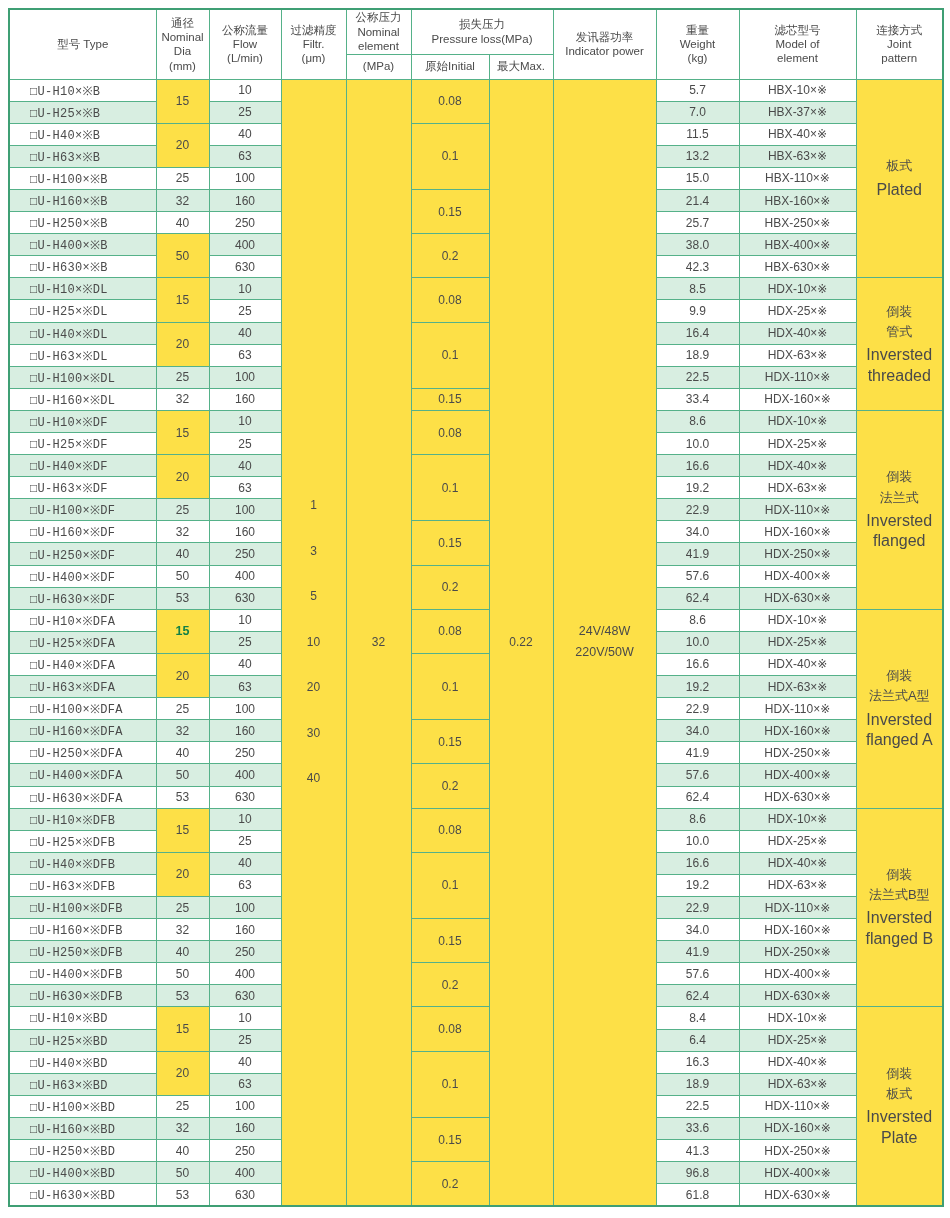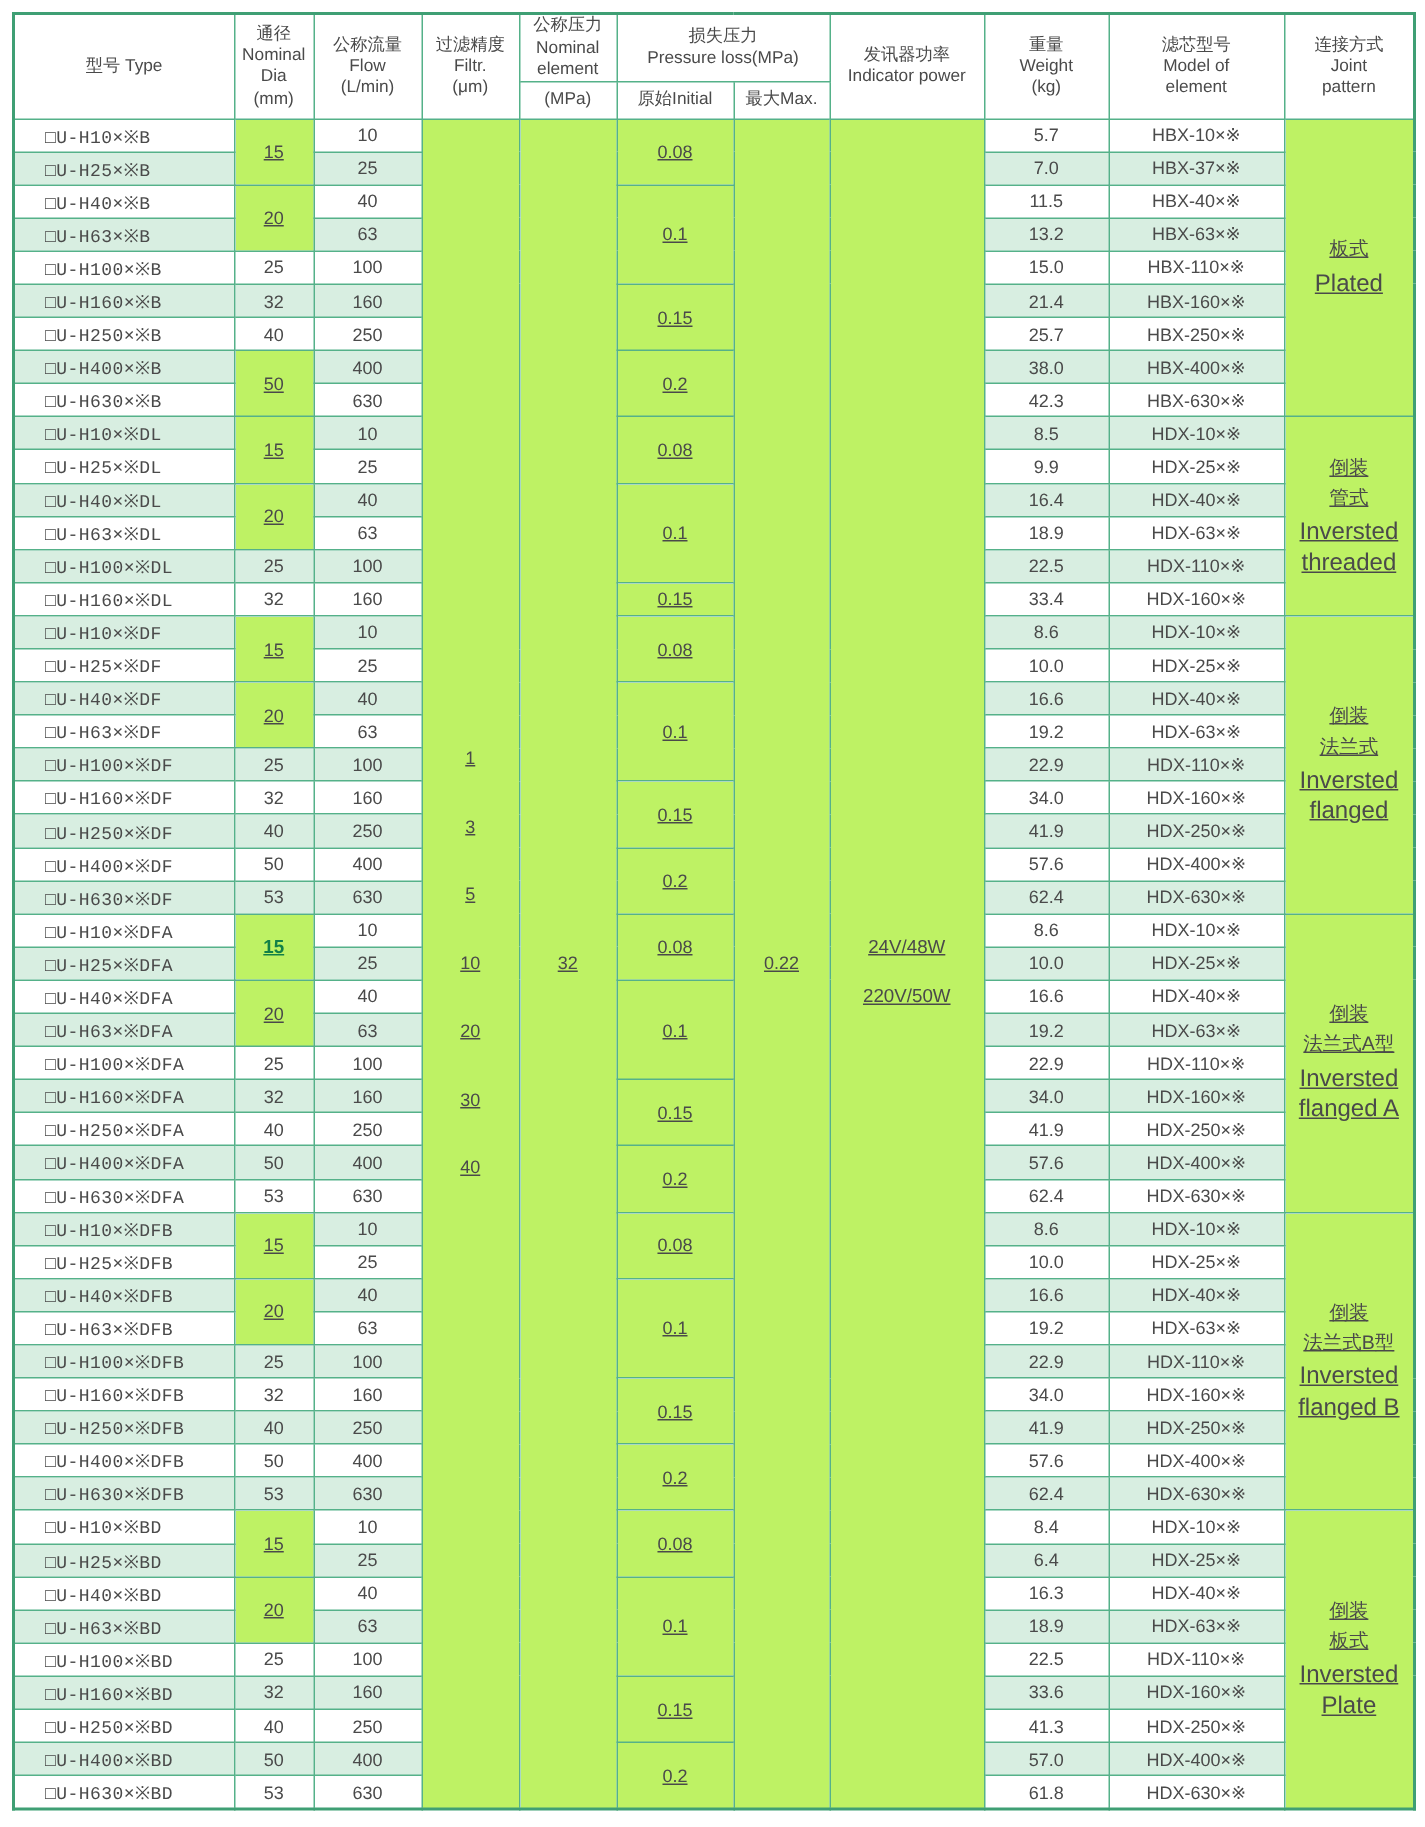--- a/index.html
+++ b/index.html
@@ -17,24 +17,24 @@
     font-size:12px; font-weight:400;
     padding:0; overflow:hidden;
     background:#ffffff;
   }
   thead tr.h1 { height:45px; }
   thead tr.h2 { height:25px; }
   tbody tr { height:22px; }
   th { white-space:pre-line; line-height:1.25; font-size:11.5px; }
   td.type { text-align:left; padding-left:20px; letter-spacing:0.3px;font-family:Liberation Mono, monospace; }
   td.alt { background:#d8eee1; }
-  td.wcell { background:#bef264;text-decoration:underline; }
+  td.wcell { background:#fde047; }
   td.hl { color:#128047; font-weight:700; font-size:12.5px; }
   td.filtr-cell div { line-height:45.5px; font-size:12px; }
-  td.power-cell div { line-height:21px; font-size:12.5px;margin-top:12px; }
+  td.power-cell div { line-height:21px; font-size:12.5px; }
   td.joint-cell .zh { font-size:13px; line-height:1.55; }
   td.joint-cell .en { font-size:16px; line-height:1.3; margin-top:3px; }
 </style>
 </head>
 <body>
 
 <div class="sheet">
   <table class="spec">
     <colgroup>
       <col style="width:147px">
@@ -484,21 +484,21 @@
           <td>40</td>
           <td>250</td>
           <td>41.3</td>
           <td>HDX-250×※</td>
         </tr>
         <tr>
           <td class="type alt">□U-H400×※BD</td>
           <td class="alt">50</td>
           <td class="alt">400</td>
           <td class="wcell" rowspan="2">0.2</td>
-          <td class="alt">57.0</td>
+          <td class="alt">96.8</td>
           <td class="alt">HDX-400×※</td>
         </tr>
         <tr>
           <td class="type ">□U-H630×※BD</td>
           <td>53</td>
           <td>630</td>
           <td>61.8</td>
           <td>HDX-630×※</td>
         </tr>
       </tbody>

